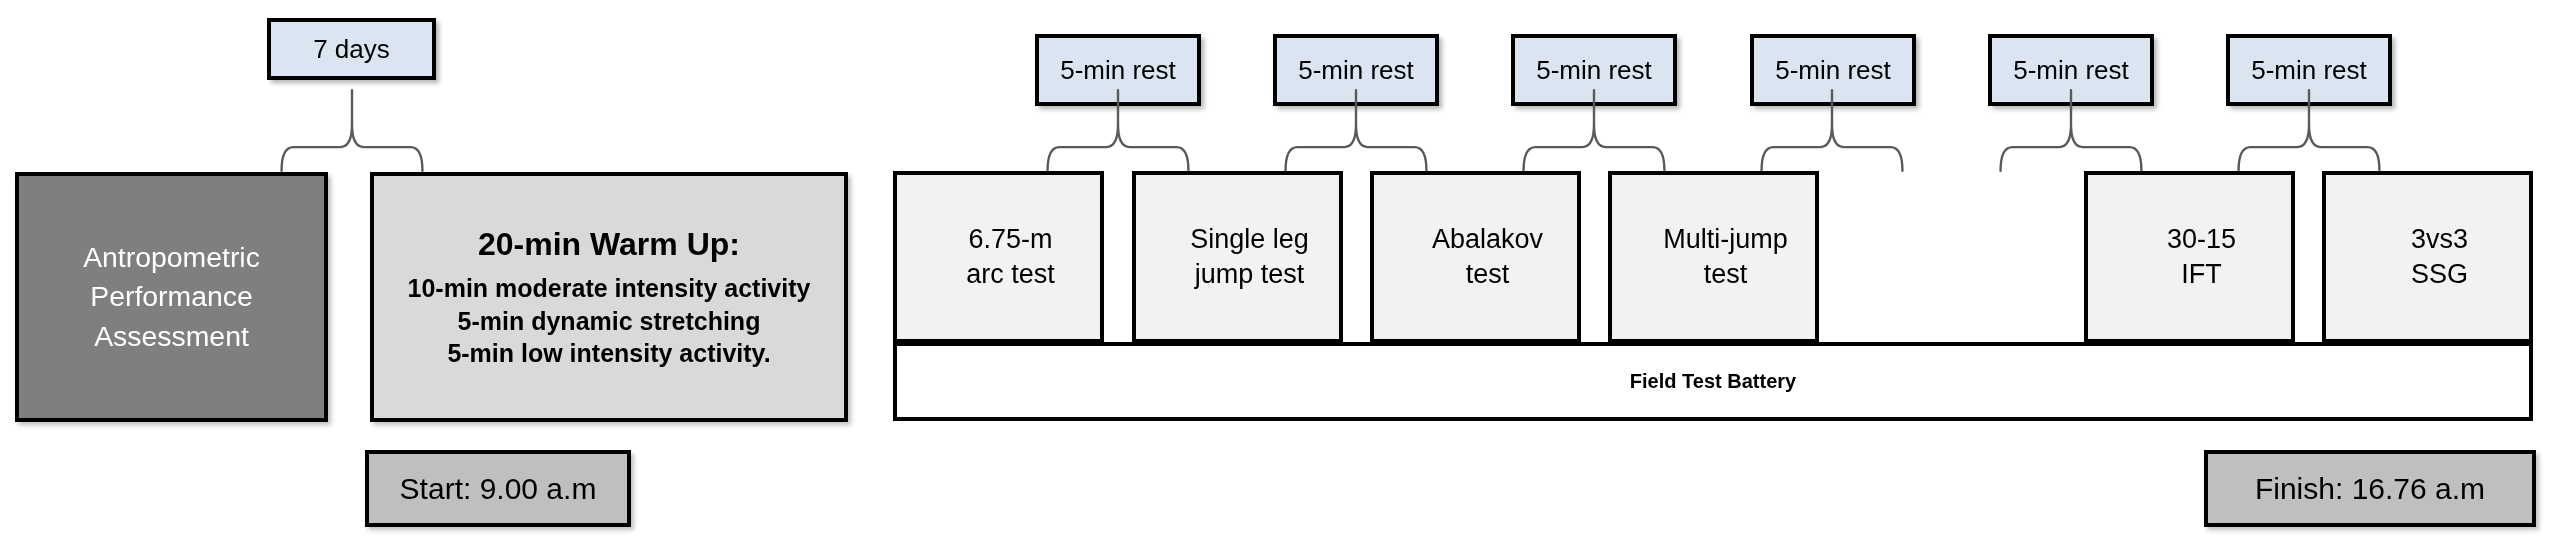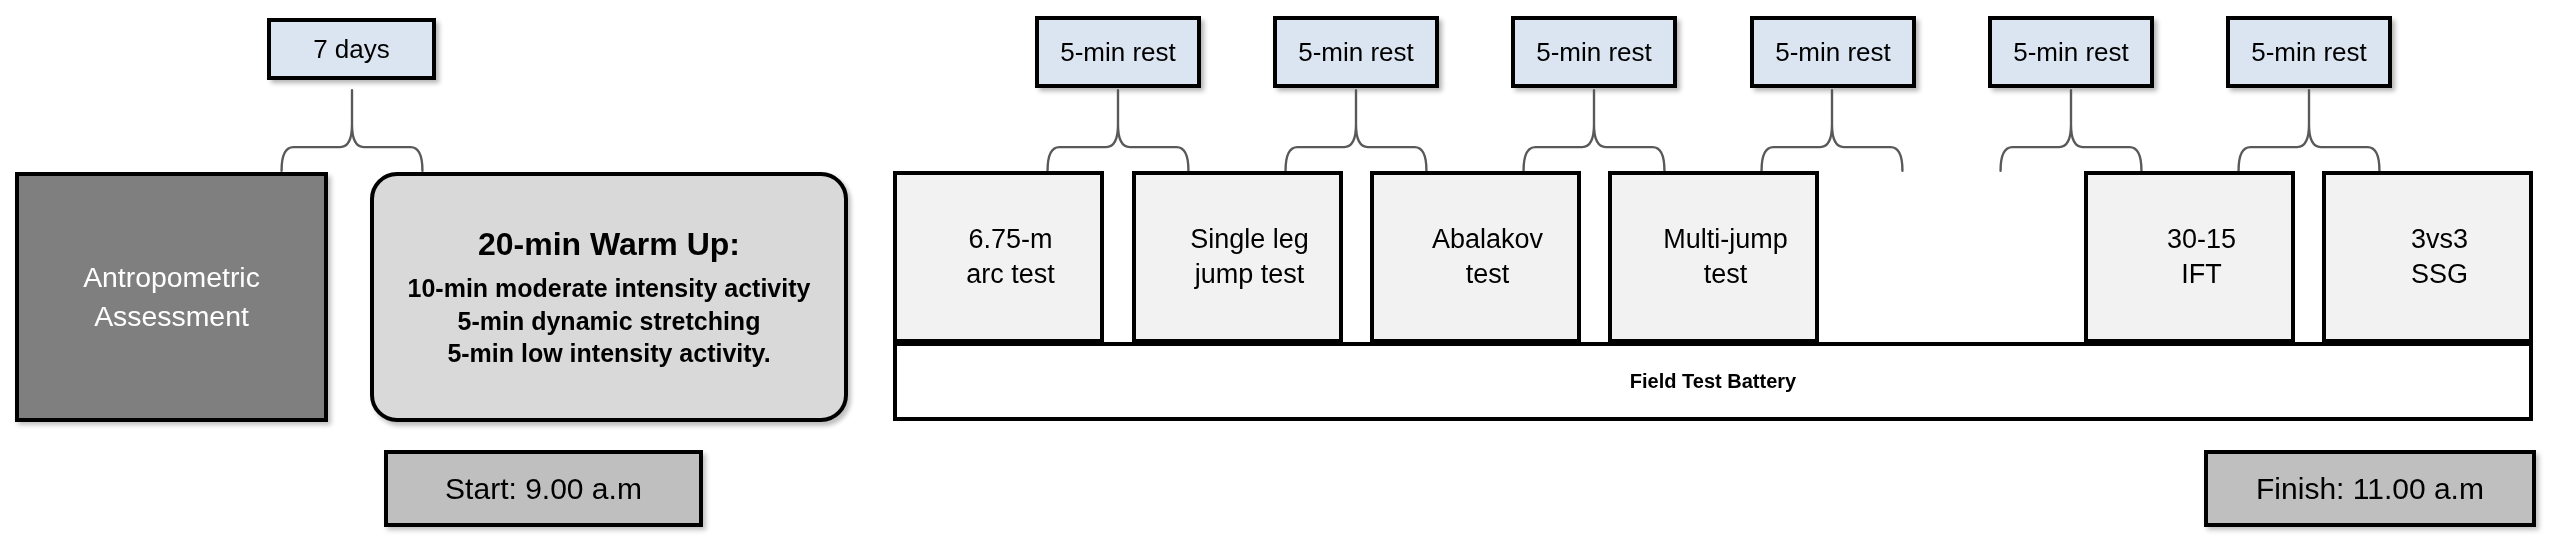--- a/index.html
+++ b/index.html
@@ -24,46 +24,45 @@
   }
   .box span{display:block;}
   
   .interval{
     left:267px;top:18px;width:169px;height:62px;
     background:#dbe5f1;font-size:26px;
     box-shadow:3.6px 3.6px 4.7px rgba(0,0,0,.30);
     text-align:right;
   }
   .rest{
-    top:16px;width:166px;height:72px;
+    top:34px;width:166px;height:72px;
     background:#dbe5f1;font-size:26px;
     box-shadow:3.6px 3.6px 4.7px rgba(0,0,0,.30);
   }
   
   .assessment{
     left:15px;top:172px;width:313px;height:250px;
     background:#7f7f7f;color:#ffffff;
     font-size:28.4px;line-height:1.38;
     box-shadow:3px 3.6px 4.7px rgba(0,0,0,.25);
     text-align:center;
   }
   .warmup{
     left:370px;top:172px;width:478px;height:250px;
     background:#d9d9d9;
     box-shadow:3px 3.6px 4.7px rgba(0,0,0,.25);
-    border-radius:27px;
   }
   .warmup .title{font-size:32px;font-weight:bold;margin-bottom:8.3px;}
   .warmup .wline{font-size:25px;font-weight:bold;line-height:1.3;}
   .timebox{
     top:450px;height:77px;
     background:#bfbfbf;font-size:30px;
     box-shadow:3px 3.6px 4.7px rgba(0,0,0,.25);
   }
-  .start{left:384px;width:319px;}
+  .start{left:365px;width:266px;}
   .finish{left:2204px;width:332px;}
   
   .test{
     top:171px;width:211px;height:172px;
     background:#f2f2f2;font-size:27px;line-height:1.3;padding-left:24px;
   }
   
   .battery{
     left:893px;top:342px;width:1640px;height:79px;
     background:#ffffff;
@@ -79,20 +78,21 @@
 
   <div class="box interval">
     <span>7 days</span>
   </div>
   <svg class="brace" style="left:278px" viewBox="0 0 250 140">
     <path d="M125,2 L125,60 M6,138 Q6,98 26,98 L105,98 Q125,98 125,60 Q125,98 145,98 L224,98 Q244,98 244,138" fill="none" stroke="#595959" stroke-width="4" stroke-linecap="round" stroke-linejoin="round"></path>
   </svg>
 
   <div class="box assessment">
     <span>Antropometric</span>
+    <span>Performance</span>
     <span>Assessment</span>
   </div>
 
   <div class="box warmup">
     <span class="title">20-min Warm Up:</span>
     <span class="wline">10-min moderate intensity activity</span>
     <span class="wline">5-min dynamic stretching</span>
     <span class="wline">5-min low intensity activity.</span>
   </div>
 
@@ -161,17 +161,17 @@
   <div class="box test" style="left:2084px">
     <span>30-15</span>
     <span>IFT</span>
   </div>
   <div class="box test" style="left:2322px">
     <span>3vs3</span>
     <span>SSG</span>
   </div>
 
   <div class="box timebox finish">
-    <span>Finish: 11.00 a.m</span>
+    <span>Finish: 16.76 a.m</span>
   </div>
 
 </div>
 
 
 </body></html>

